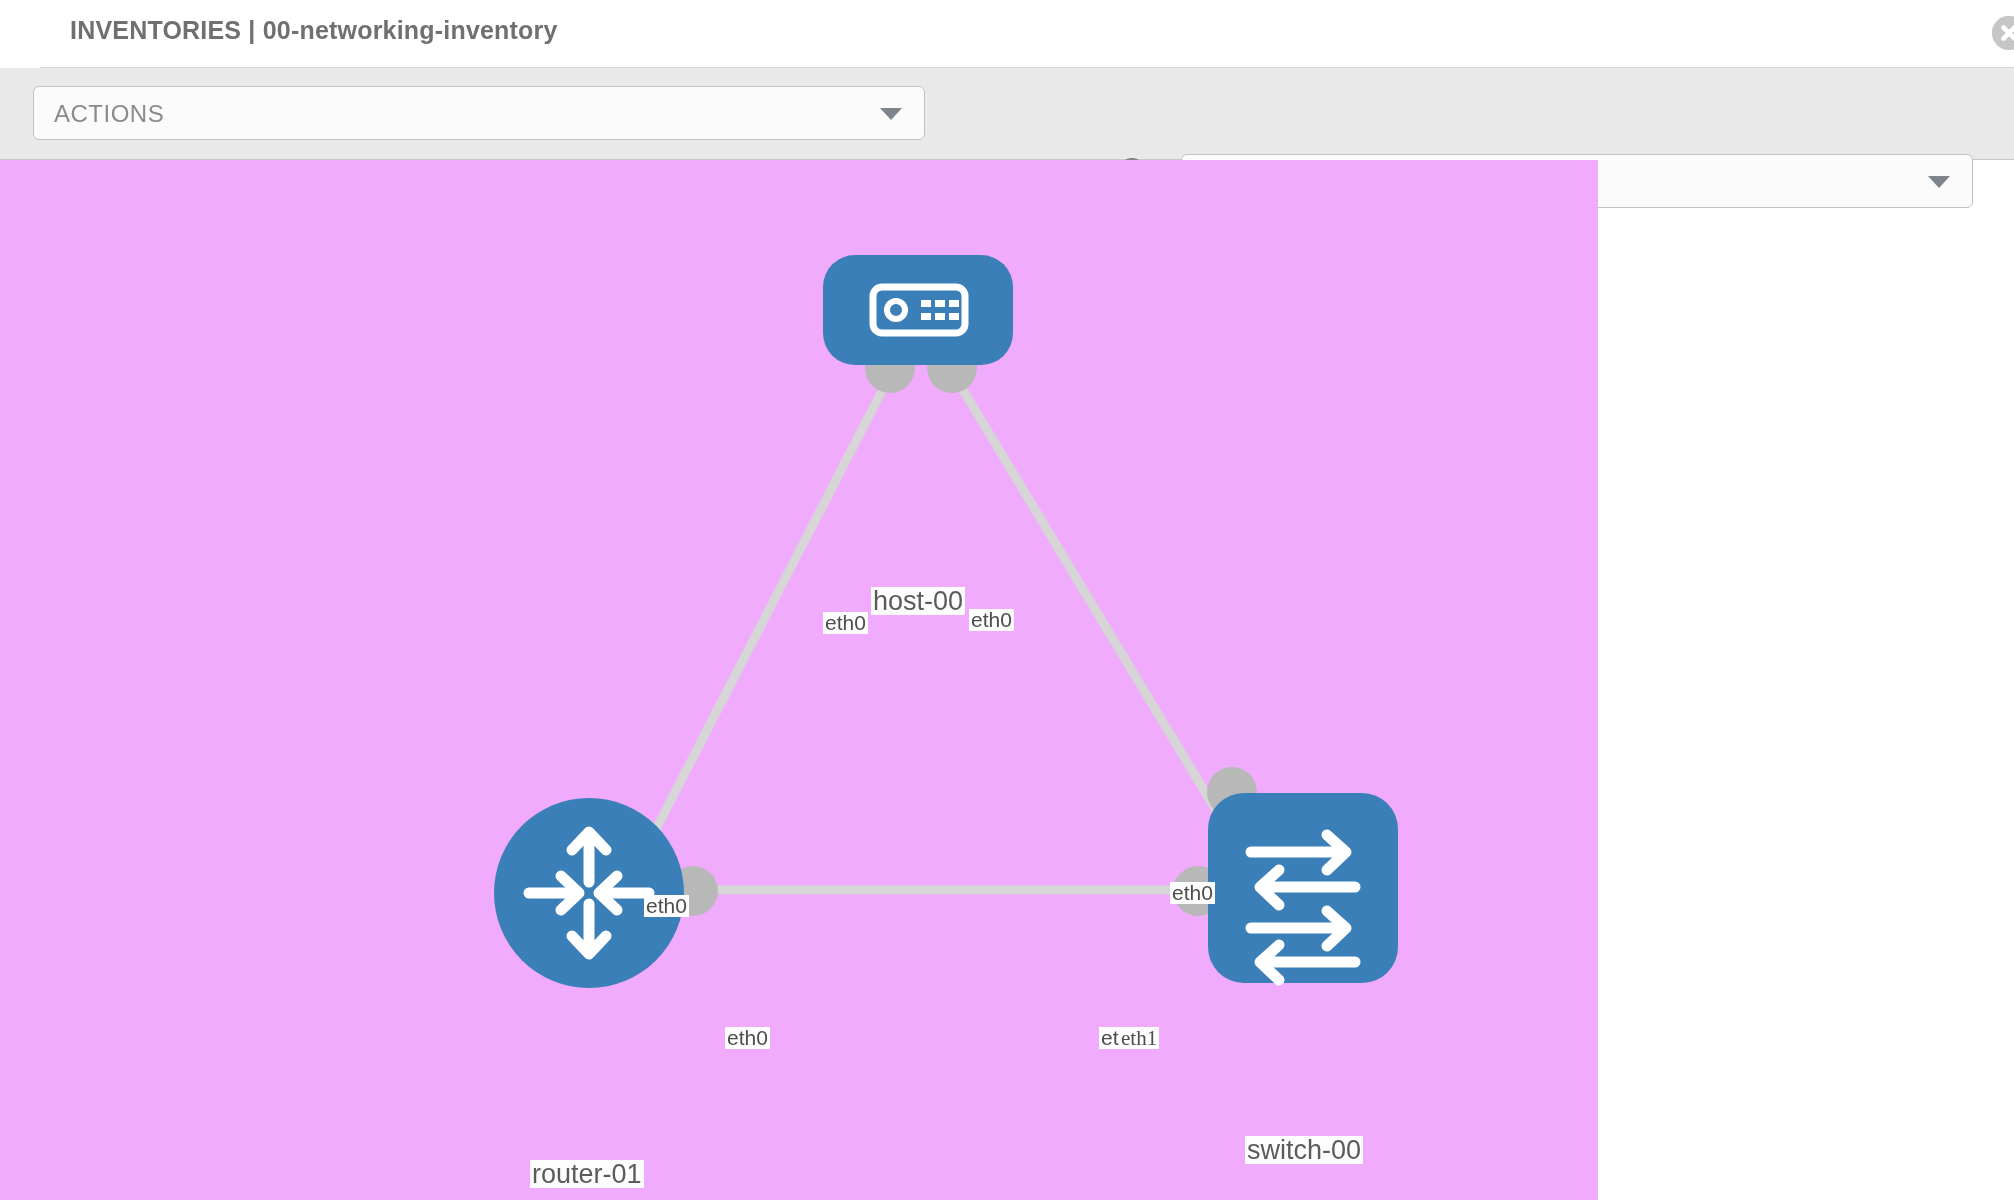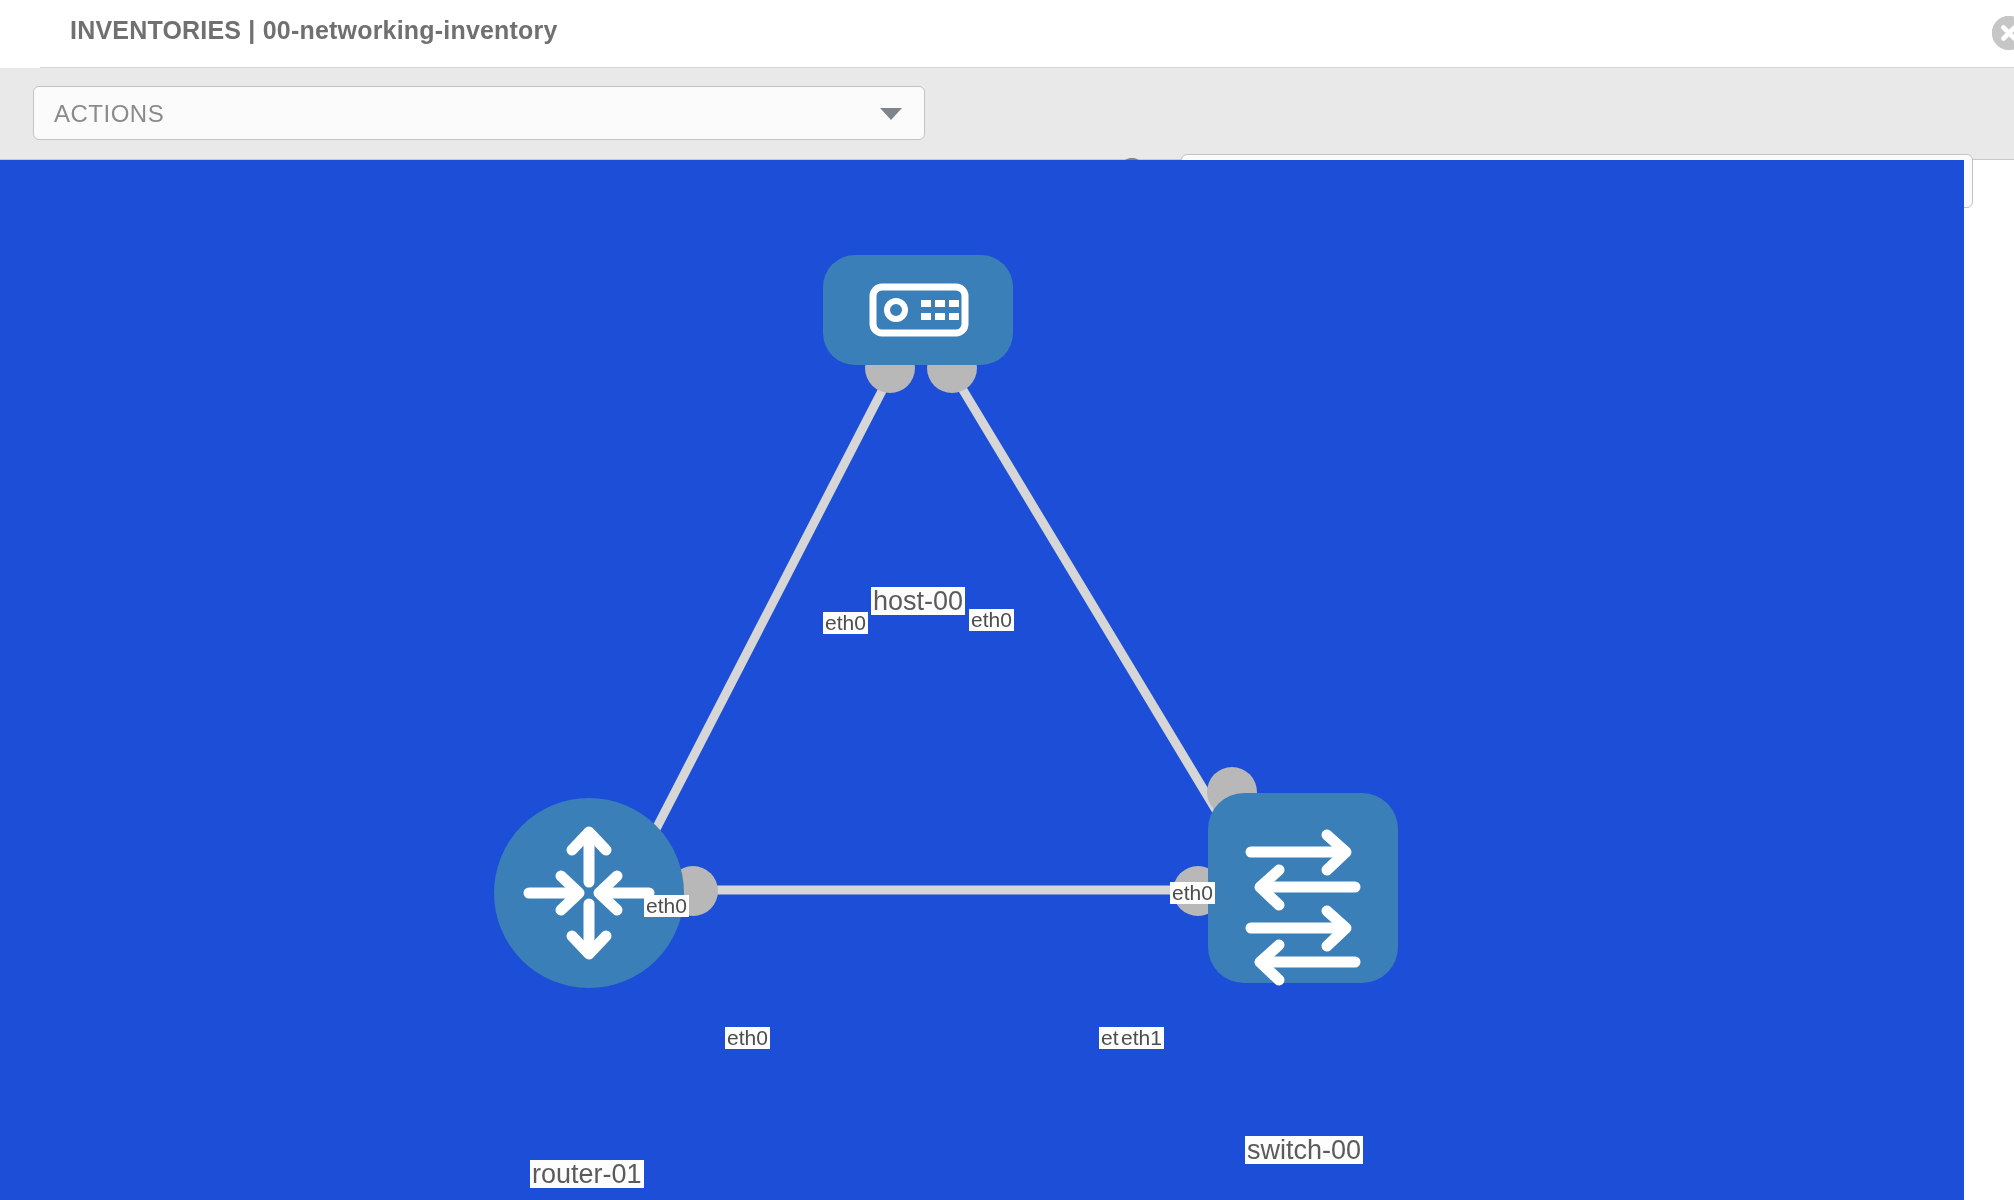--- a/index.html
+++ b/index.html
@@ -123,23 +123,23 @@
     top: 13px;
     font-size: 24px;
     color: #8b8b8b;
     letter-spacing: 0.5px;
   }
 
   
   .canvas {
     position: absolute;
     left: 0; top: 160px;
-    width: 1964px;
+    width: 1598px;
     height: 1040px;
-    background: #1d4ed8;
+    background: #f0abfc;
     overflow: hidden;
   }
   .canvas svg.graph {
     position: absolute;
     left: 0; top: 0;
     width: 2014px;
     height: 1040px;
   }
 
   
@@ -286,16 +286,16 @@
     <div class="node-label" style="left:871px; top:427px;">host-00</div>
     <div class="node-label" style="left:530px; top:1000px;">router-01</div>
     <div class="node-label" style="left:1245px; top:976px;">switch-00</div>
 
     <div class="iface-label" style="left:823px; top:452px;">eth0</div>
     <div class="iface-label" style="left:969px; top:449px;">eth0</div>
     <div class="iface-label" style="left:644px; top:735px;">eth0</div>
     <div class="iface-label" style="left:1170px; top:722px;">eth0</div>
     <div class="iface-label" style="left:725px; top:867px;">eth0</div>
     <div class="iface-label" style="left:1099px; top:867px;">eth0</div>
-    <div class="iface-label" style="left:1119px; top:867px;">eth1</div>
+    <div class="iface-label" style="left:1119px; top:867px;font-family:Liberation Serif, serif;">eth1</div>
 
   </div>
 </div>
 
 </body></html>

